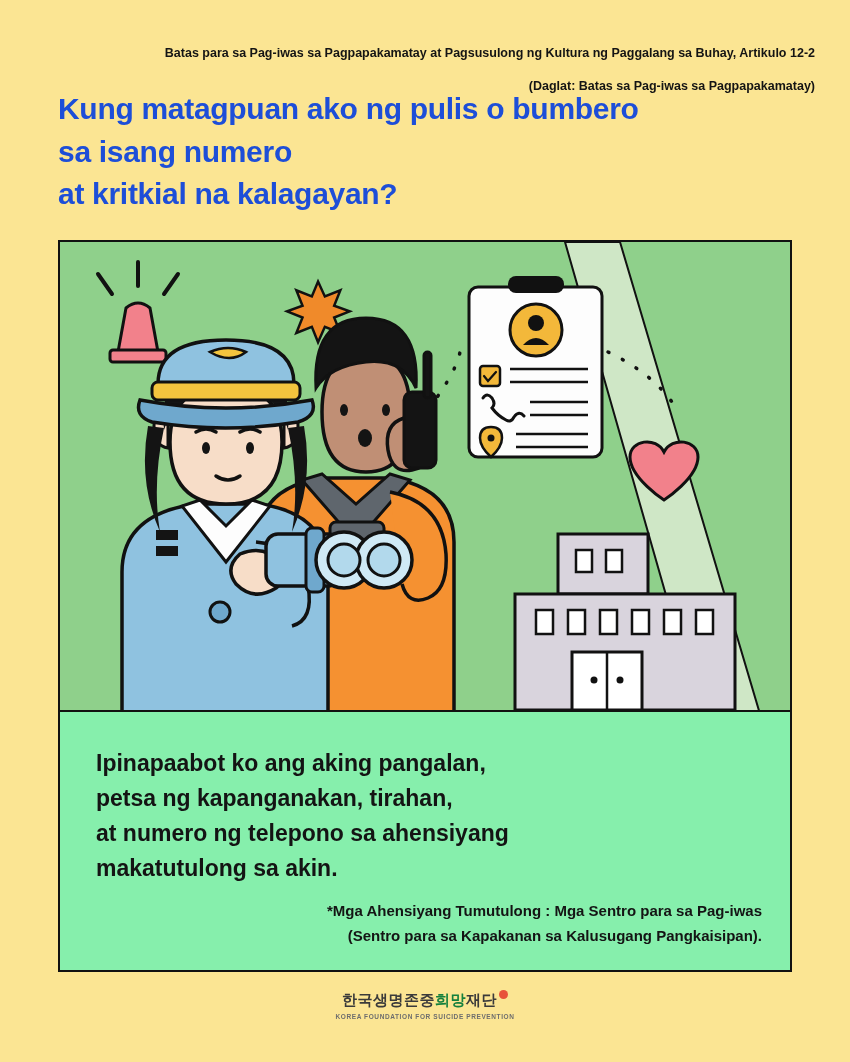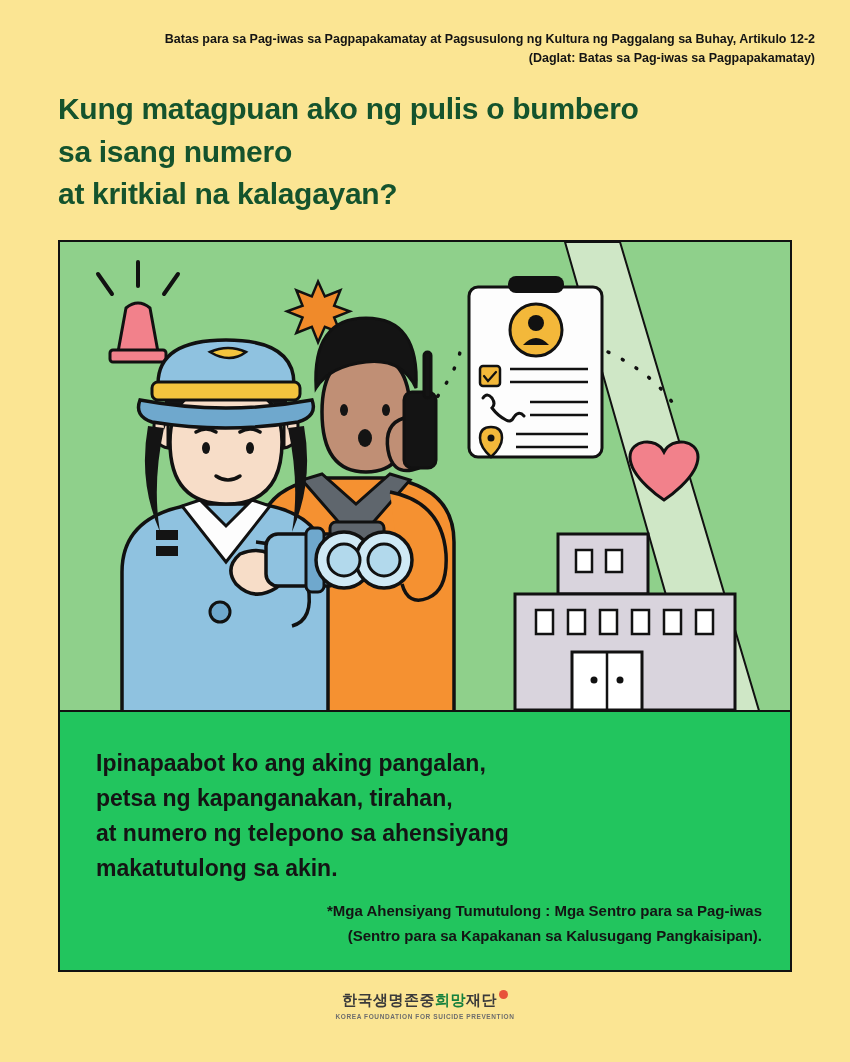--- a/index.html
+++ b/index.html
@@ -26,31 +26,31 @@
     position: absolute;
     top: 30px;
     right: 35px;
     width: 740px;
     text-align: right;
     font-size: 12.5px;
     font-weight: bold;
     color: #141414;
     line-height: 1.55;
   }
-  .law-ref div { white-space: nowrap; }
+  .law-ref div { white-space: nowrap; margin-top: 14px; }
 
   
   .headline {
     position: absolute;
     top: 88px;
     left: 58px;
     width: 760px;
     font-size: 30px;
     font-weight: bold;
-    color: #14532d;
+    color: #1d4ed8;
     line-height: 1.42;
     letter-spacing: -0.3px;
   }
 
   
   .illus {
     position: absolute;
     left: 58px;
     top: 240px;
     width: 734px;
@@ -61,21 +61,21 @@
     overflow: hidden;
   }
 
   
   .statement {
     position: absolute;
     left: 58px;
     top: 712px;
     width: 734px;
     height: 260px;
-    background: #22c55e;
+    background: #86efac;
     border: 2px solid #111;
     border-top: none;
     box-sizing: border-box;
     padding: 34px 36px 0 36px;
   }
   .statement-main {
     font-size: 23px;
     font-weight: bold;
     color: #141414;
     line-height: 1.52;

